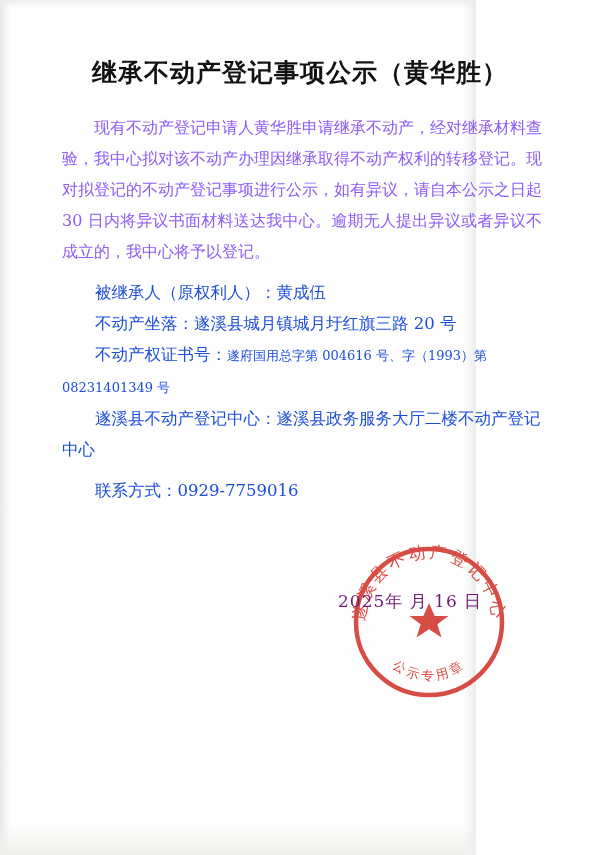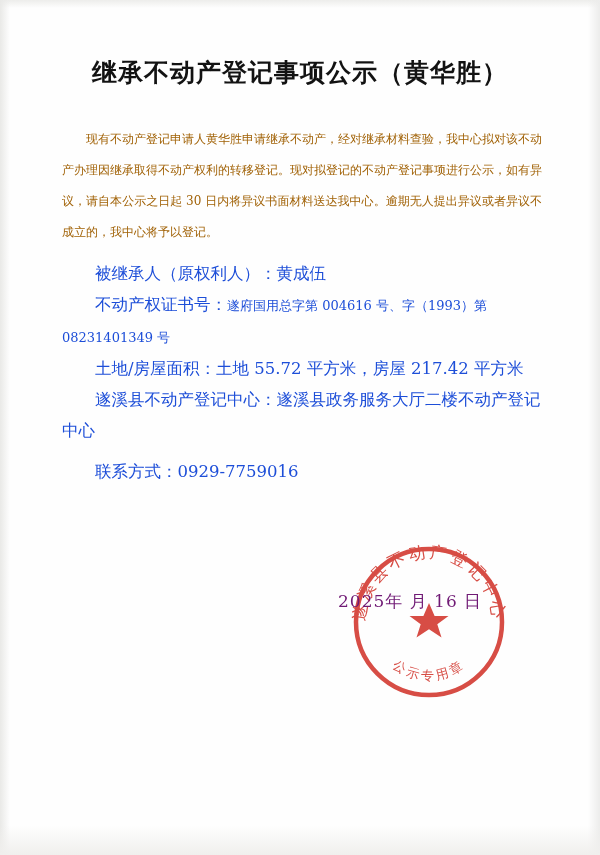--- a/index.html
+++ b/index.html
@@ -8,21 +8,21 @@
   }
   body {
     width: 600px;
     height: 855px;
     background: #ffffff;
     font-family: "DejaVu Sans", "Liberation Sans", sans-serif;
     overflow: hidden;
   }
   .page {
     position: relative;
-    width: 600px;
+    width: 476px;
     height: 855px;
     background: #fefefe;
     box-sizing: border-box;
   }
   
   .scan-edge-left {
     position: absolute;
     left: 0; top: 0; bottom: 0;
     width: 10px;
     background: linear-gradient(to right, #e9e9e7, rgba(255,255,255,0));
@@ -64,25 +64,25 @@
   }
 
   .body-block {
     position: absolute;
     left: 62px;
     top: 112px;
     width: 480px;
   }
 
   p.para {
-    margin: 12px 0 4px 0;
+    margin: 0 0 4px 0;
     font-family: "DejaVu Serif", "Liberation Serif", serif;
-    font-size: 12px;
+    font-size: 16px;
     line-height: 31px;
-    color: #a16207;
+    color: #8b5cf6;
     text-align: justify;
     text-justify: inter-ideograph;
   }
   p.para.indent {
     text-indent: 2em;
   }
   .fieldline {
     margin: 0;
     font-family: "DejaVu Serif", "Liberation Serif", serif;
     font-size: 16.5px;
@@ -134,29 +134,29 @@
   <div class="body-block">
 
     <p class="para indent">现有不动产登记申请人黄华胜申请继承不动产，经对继承材料查验，我中心拟对该不动产办理因继承取得不动产权利的转移登记。现对拟登记的不动产登记事项进行公示，如有异议，请自本公示之日起 30 日内将异议书面材料送达我中心。逾期无人提出异议或者异议不成立的，我中心将予以登记。</p>
 
     <div class="spacer-sm"></div>
 
     <p class="fieldline">
       <span>被继承人（原权利人）：</span><span>黄成伍</span>
     </p>
 
+    <p class="fieldline">
+      <span>不动产坐落：</span><span>遂溪县城月镇城月圩红旗三路 20 号</span>
+    </p>
 
     <p class="fieldline">
       <span>不动产权证书号：</span><span class="small-inline">遂府国用总字第 004616 号、字（1993）第 08231401349 号</span>
     </p>
 
 
-    <p class="fieldline">
-      <span>土地/房屋面积：</span><span>土地 55.72 平方米，房屋 217.42 平方米</span>
-    </p>
 
     <p class="fieldline">
       <span>遂溪县不动产登记中心：</span><span>遂溪县政务服务大厅二楼不动产登记中心</span>
     </p>
 
     <div class="spacer-md"></div>
 
     <p class="fieldline">
       <span>联系方式：</span><span>0929-7759016</span>
     </p>

